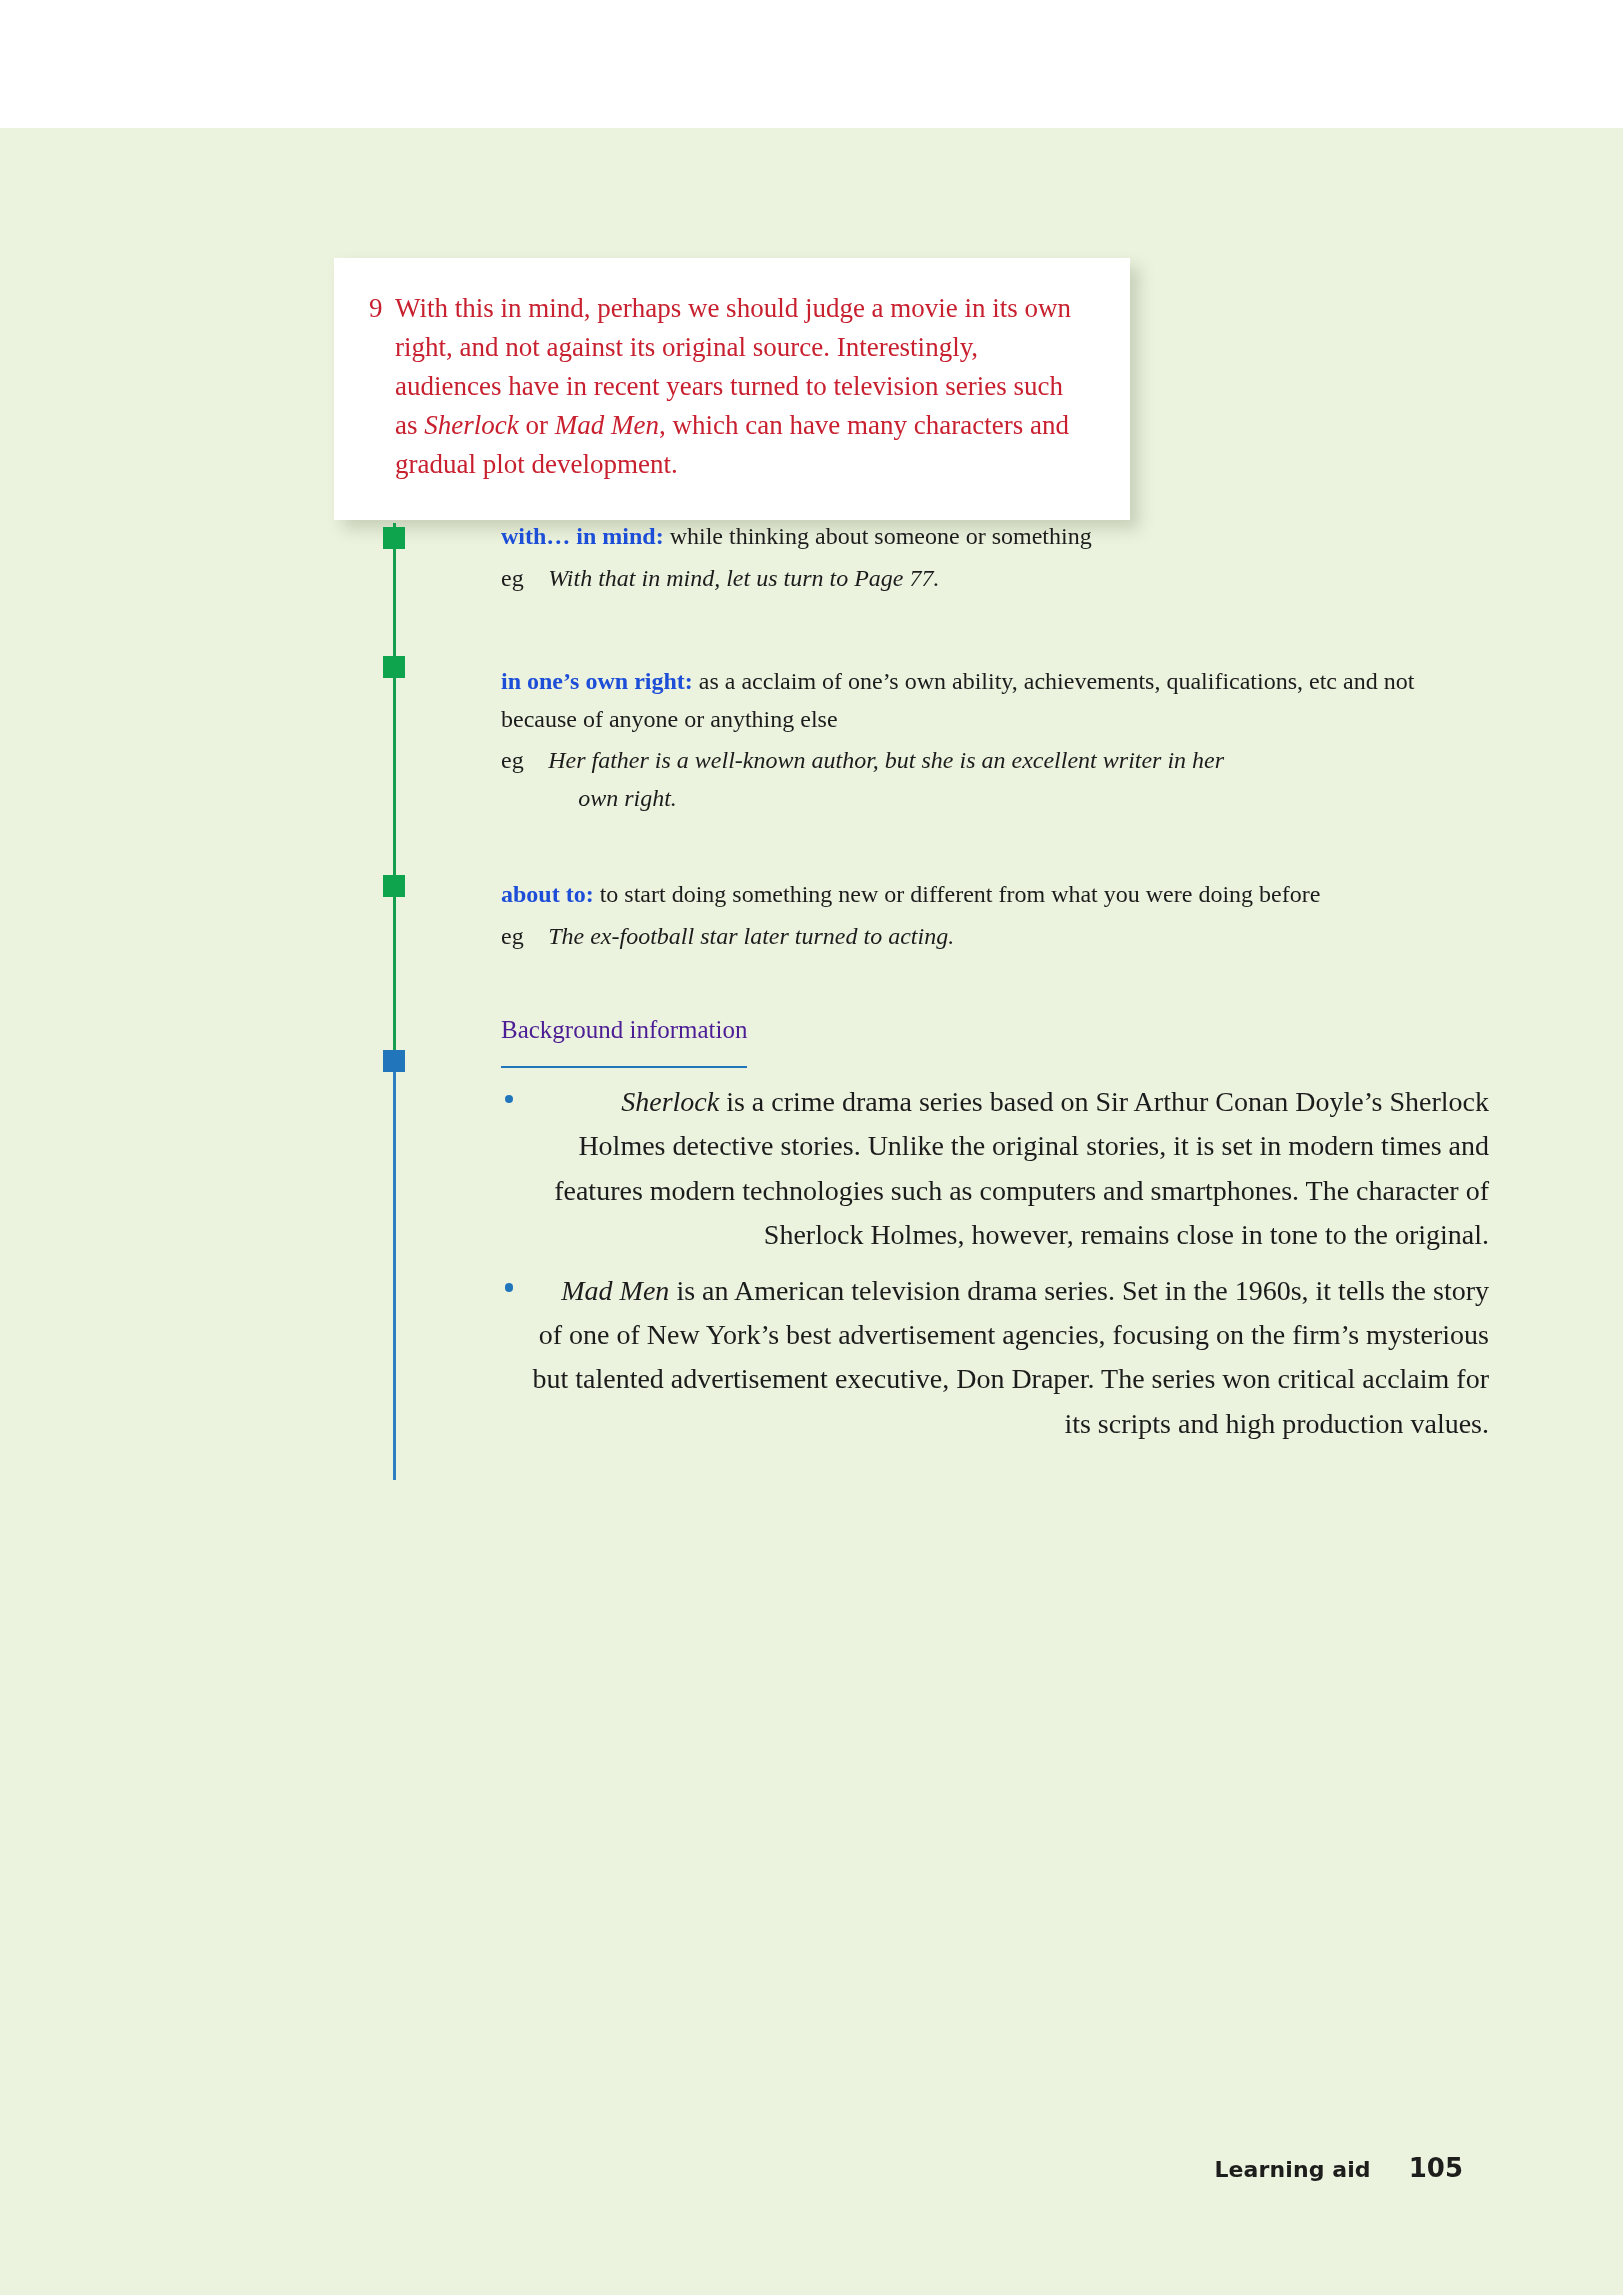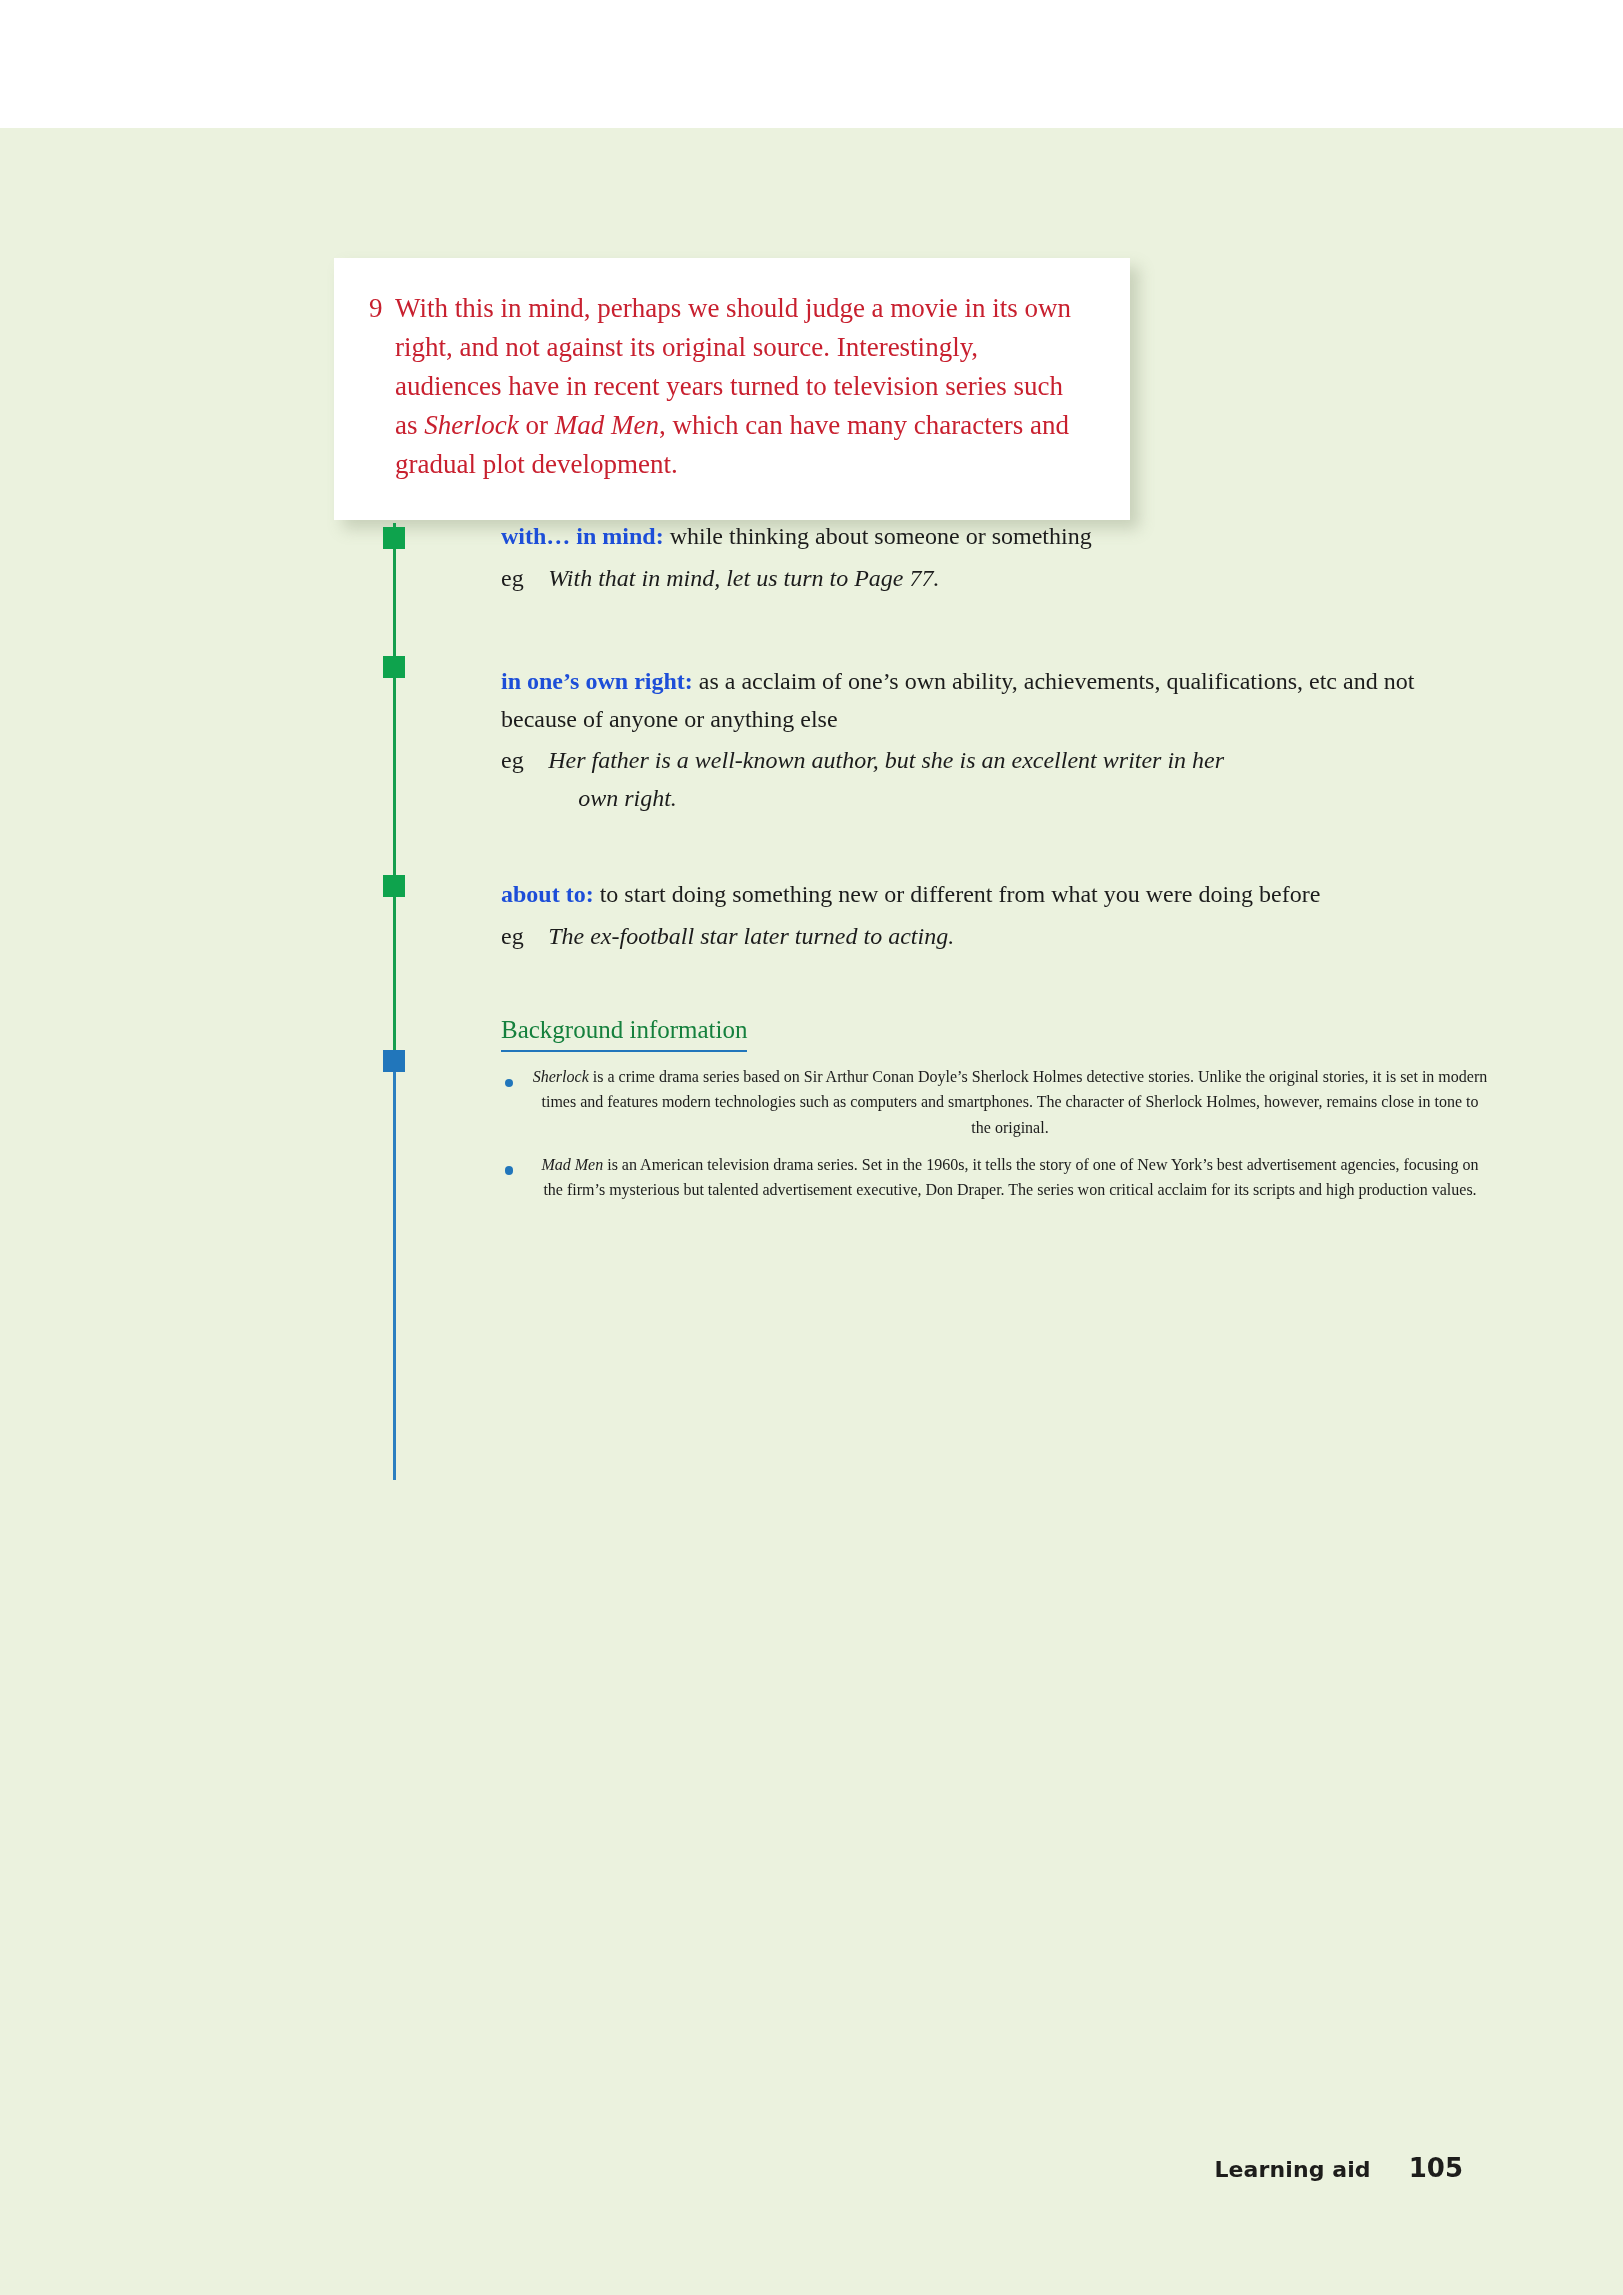--- a/index.html
+++ b/index.html
@@ -154,42 +154,42 @@
     display: block;
     padding-left: 30px;
   }
 
   .gap-1 { height: 65px; }
   .gap-2 { height: 58px; }
   .gap-3 { height: 58px; }
 
   
   .bg-head {
-    color: #15803d;
+    color: #4c1d95;
     font-size: 25px;
     line-height: 1.3;
     display: inline-block;
     border-bottom: 2px solid #2176bb;
-    padding-bottom: 4px;
+    padding-bottom: 20px;
   }
 
   .bg-list {
     list-style: none;
     margin: 11.8px 0 0 0;
     padding: 0;
   }
 
   .bg-item {
     position: relative;
     padding-left: 30px;
-    font-size: 16px;
+    font-size: 28px;
     line-height: 1.58;
     color: #1c1c1c;
     margin-bottom: 11.8px;
-    text-align: center;
+    text-align: right;
   }
 
   .bg-item .dot {
     position: absolute;
     left: 3.9px;
     top: 14.4px;
     width: 8.5px;
     height: 8.5px;
     border-radius: 50%;
     background: #2176bb;

